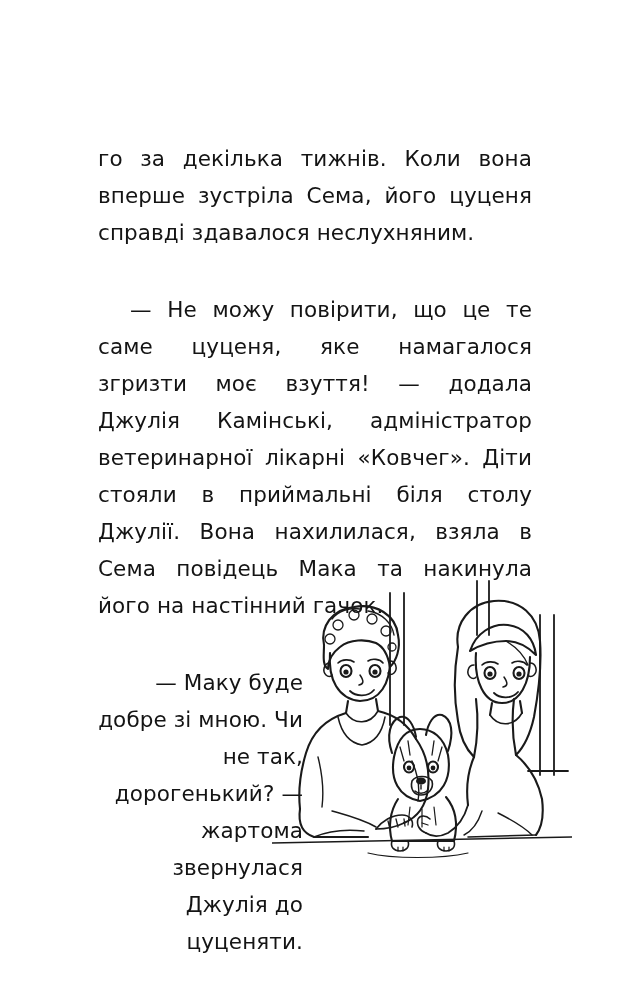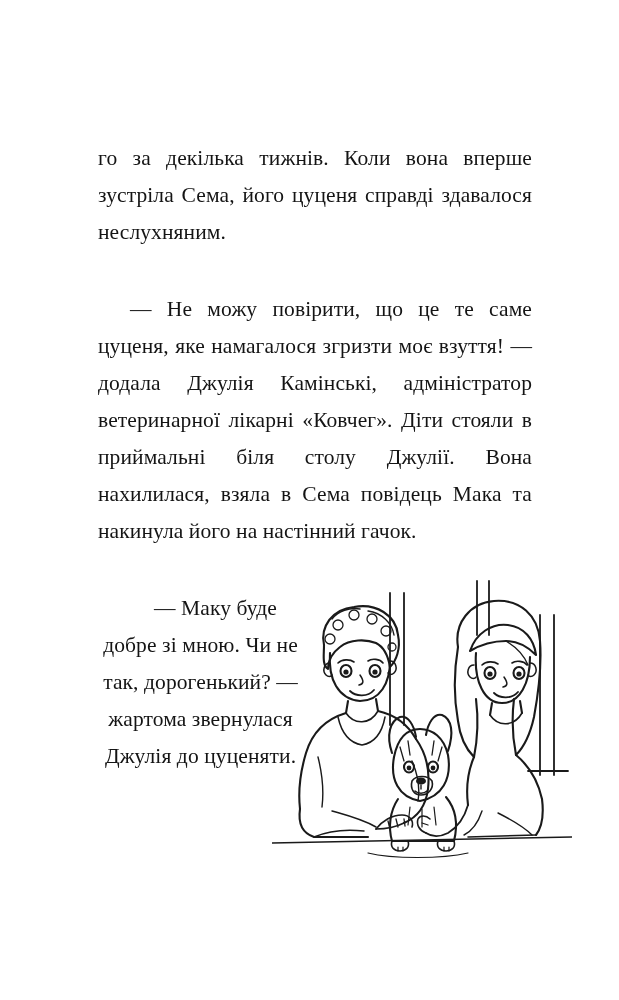--- a/index.html
+++ b/index.html
@@ -12,21 +12,20 @@
     height: 1000px;
     overflow: hidden;
     font-family: "DejaVu Sans", sans-serif;
     color: #111111;
   }
   .page {
     position: relative;
     width: 619px;
     height: 1000px;
     background: #ffffff;
-    font-family: Liberation Serif, serif;
   }
   .text-block {
     position: absolute;
     left: 98px;
     top: 140px;
     width: 434px;
     font-size: 21.5px;
     line-height: 37px;
     color: #141414;
     letter-spacing: 0.1px;
@@ -35,21 +34,21 @@
     margin: 0;
     text-align: justify;
     text-justify: inter-word;
   }
   .para.indent {
     text-indent: 32px;
     margin-top: 40px;
   }
   .para.last-wrap {
     width: 205px;
-    text-align: center;
+    text-align: right;
   }
   .para.last-wrap.indent {
     text-indent: 30px;
   }
   .illustration {
     position: absolute;
     left: 272px;
     top: 575px;
     width: 300px;
     height: 320px;

